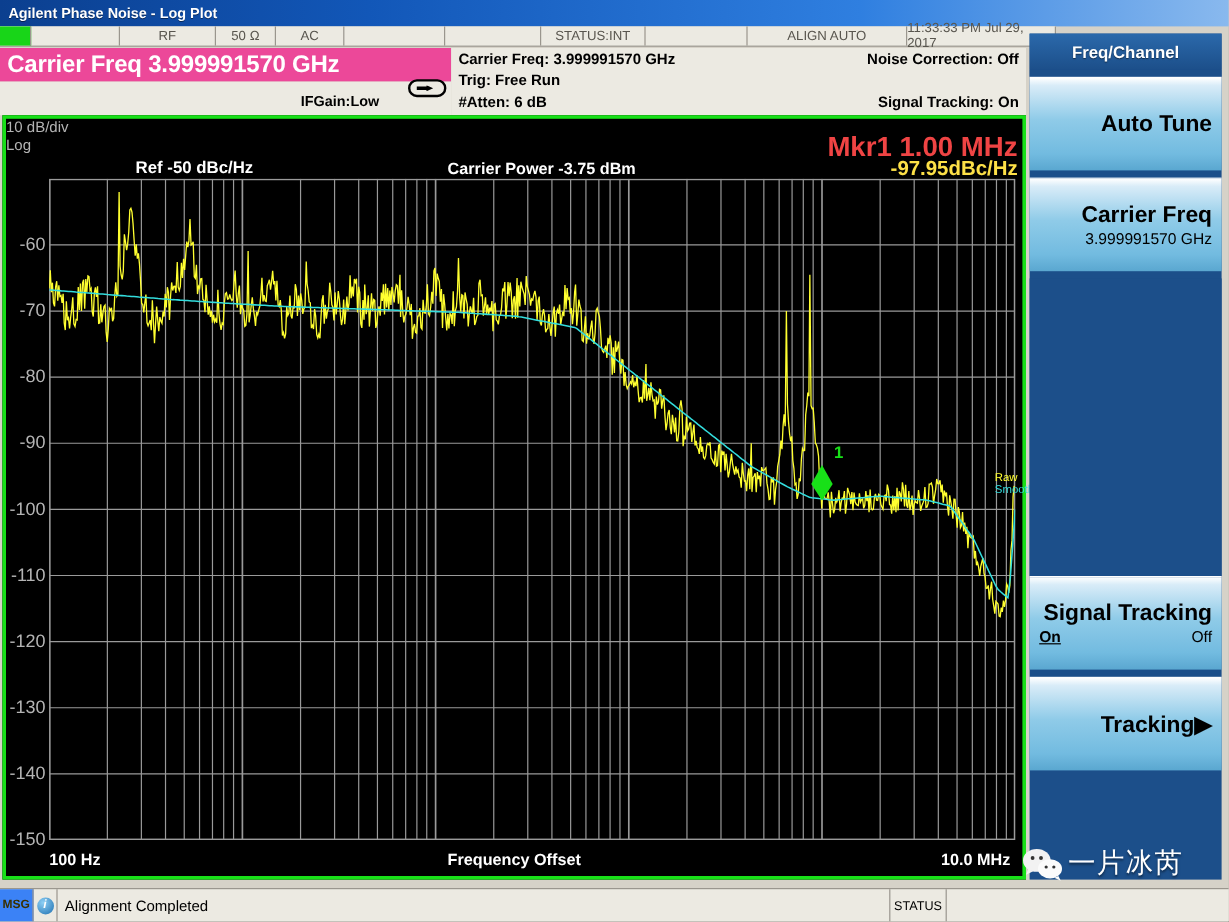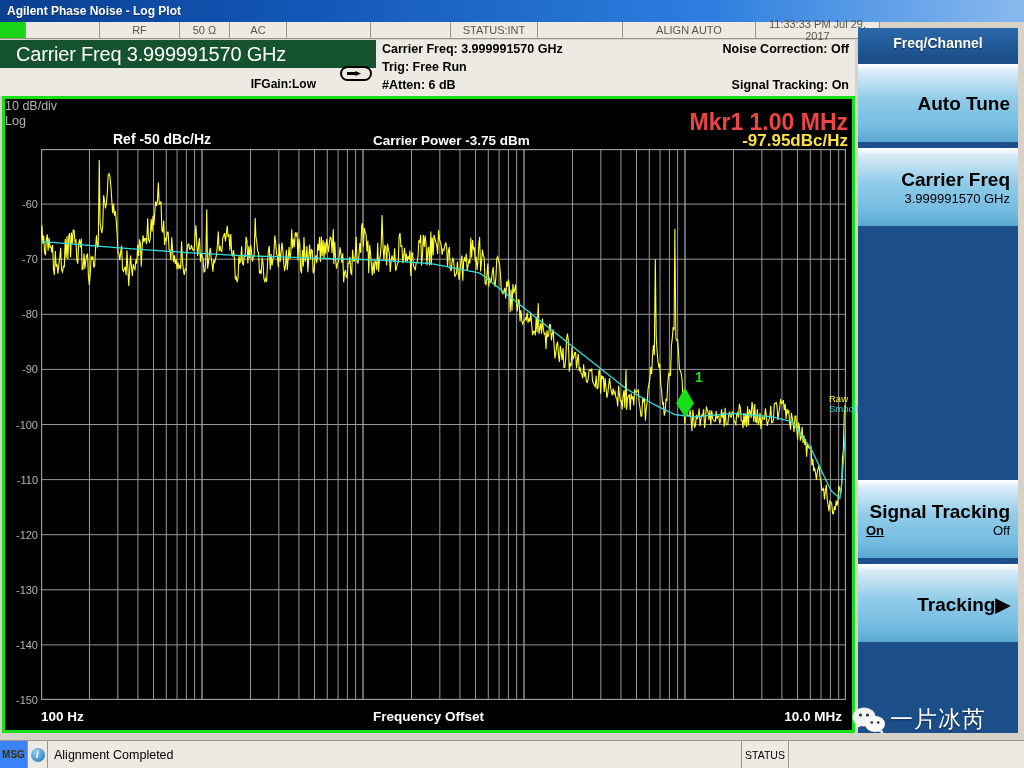--- a/index.html
+++ b/index.html
@@ -21,41 +21,41 @@
     padding-left: 7px;
     text-shadow: 0 1px 0 rgba(0,0,0,.45);
   }
 
   
   #statusstrip {
     position: absolute; left: 0; top: 22px; width: 880px; height: 17px;
     background: #eceae2;
     border-bottom: 1px solid #9a968e;
     display: flex; align-items: stretch;
-    font-size: 11px; color: #58554e; text-align: center;
+    font-size: 11px; color: #58554e;
   }
   #statusstrip .cell {
     border-right: 1px solid #9a968e;
     display: flex; align-items: center; justify-content: center;
     height: 100%;
   }
   #lxi {
     width: 26px; background: #18d518; color: #000;
     font-weight: bold; font-style: italic; font-size: 11px;
     display: flex; align-items: center; justify-content: center;
     border-right: 1px solid #9a968e;
   }
 
   
   #carrier-banner {
     position: absolute; left: 0; top: 40px; width: 376px; height: 28px;
-    background: #14532d; color: #fff;
+    background: #ec4899; color: #fff;
     display: flex; align-items: center;
-    padding-left: 16px;
-    font-size: 20px; font-weight: normal;
+    padding-left: 6px;
+    font-size: 20px; font-weight: bold;
     letter-spacing: -.2px;
   }
 
   
   #settings-left {
     position: absolute; left: 0; top: 68px; width: 376px; height: 28px;
     background: #eceae2;
   }
   #ifgain {
     position: absolute; right: 60px; top: 9px;
@@ -105,21 +105,21 @@
   #trace-legend .sm  { color: #33dddd; }
 
   #mkr-num { position: absolute; left: 698px; top: 280px; font-size: 14px; font-weight: bold; color: #18e018; }
 
   #xlabel-left   { position: absolute; left: 36px;  bottom: 6px; font-size: 13.5px; font-weight: bold; color: #fff; }
   #xlabel-center { position: absolute; left: 0; right: 0; bottom: 6px; text-align: center; font-size: 13.5px; font-weight: bold; color: #fff; }
   #xlabel-right  { position: absolute; right: 10px; bottom: 6px; font-size: 13.5px; font-weight: bold; color: #fff; }
 
   .ytick {
     position: absolute; right: 100%; margin-right: 3px;
-    font-size: 11px; color: #b4b4b4;
+    font-size: 15px; color: #b4b4b4;
     transform: translateY(-50%); white-space: nowrap;
   }
   #plotbox { position: absolute; left: 36px; top: 50px; right: 6px; bottom: 30px; }
 
   
   #menu {
     position: absolute; left: 858px; top: 28px; width: 160px; height: 705px;
     background: #1c4f8a;
   }
   #menu-title {

